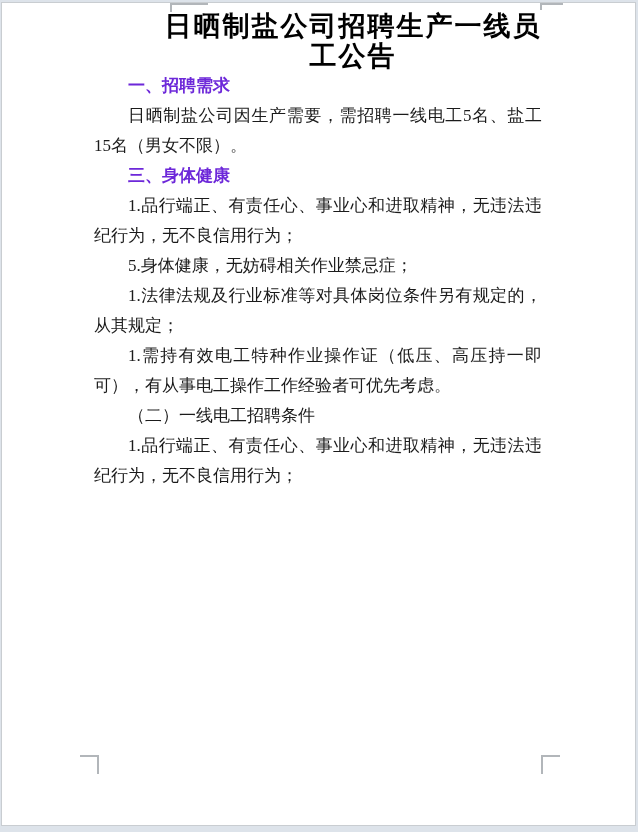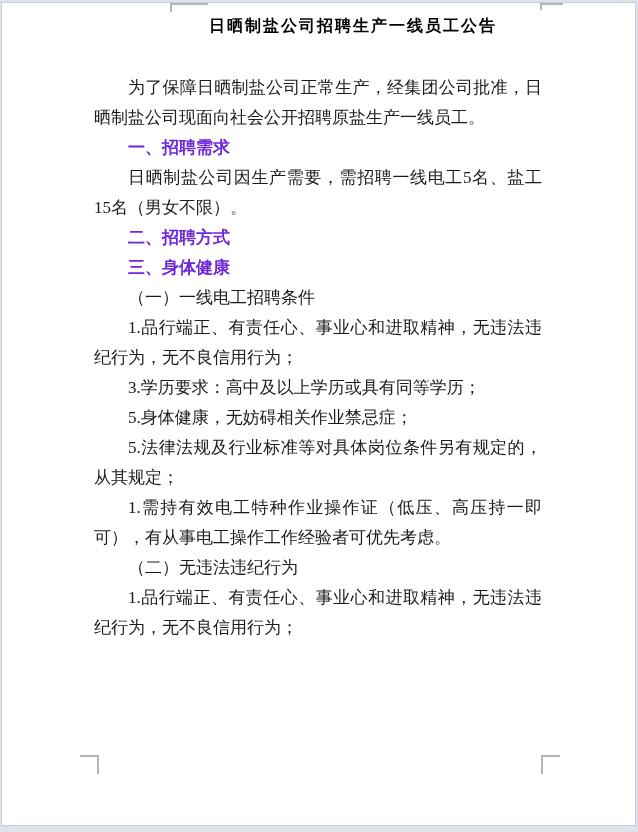--- a/index.html
+++ b/index.html
@@ -15,21 +15,21 @@
     box-sizing:border-box;
     background:#ffffff;
     border:1px solid #c9cdd1;
   }
   .doc-text{
     position:absolute;left:92px;top:8px;width:448px;
     font-size:17px;line-height:30px;color:#1b1b1b;
     text-align:justify;
   }
   .doc-title{
-    font-weight:700;font-size:16px;letter-spacing:2px;
+    font-weight:700;font-size:27px;letter-spacing:2px;
     text-align:center;padding-left:70px;line-height:30px;
     color:#000;
   }
   .para{text-indent:2em;}
   .heading{font-weight:700;text-indent:2em;color:#6d28d9;}
   .lead{margin-top:32px;}
   
   .mark{position:absolute;background:#b2b6ba;}
   .m-tl-v{left:168px;top:0;width:2px;height:9px;}
   .m-tl-h{left:168px;top:0;width:38px;height:2px;}
@@ -50,28 +50,24 @@
     <span class="mark m-tl-h"></span>
     <span class="mark m-tr-v"></span>
     <span class="mark m-tr-h"></span>
     <span class="mark m-bl-h"></span>
     <span class="mark m-bl-v"></span>
     <span class="mark m-br-h"></span>
     <span class="mark m-br-v"></span>
 
     <div class="doc-text">
       <div class="doc-title">日晒制盐公司招聘生产一线员工公告</div>
-      <div class="para lead">为了保障日晒制盐公司正常生产，经集团公司批准，日晒制盐公司现面向社会公开招聘原盐生产一线员工。</div>
       <div class="heading">一、招聘需求</div>
       <div class="para">日晒制盐公司因生产需要，需招聘一线电工5名、盐工15名（男女不限）。</div>
-      <div class="heading">二、招聘方式</div>
       <div class="heading">三、身体健康</div>
-      <div class="para">（一）一线电工招聘条件</div>
       <div class="para">1.品行端正、有责任心、事业心和进取精神，无违法违纪行为，无不良信用行为；</div>
-      <div class="para">3.学历要求：高中及以上学历或具有同等学历；</div>
       <div class="para">5.身体健康，无妨碍相关作业禁忌症；</div>
-      <div class="para">5.法律法规及行业标准等对具体岗位条件另有规定的，从其规定；</div>
+      <div class="para">1.法律法规及行业标准等对具体岗位条件另有规定的，从其规定；</div>
       <div class="para">1.需持有效电工特种作业操作证（低压、高压持一即可），有从事电工操作工作经验者可优先考虑。</div>
-      <div class="para">（二）无违法违纪行为</div>
+      <div class="para">（二）一线电工招聘条件</div>
       <div class="para">1.品行端正、有责任心、事业心和进取精神，无违法违纪行为，无不良信用行为；</div>
     </div>
   </div>
 </div>
 
 </body></html>

